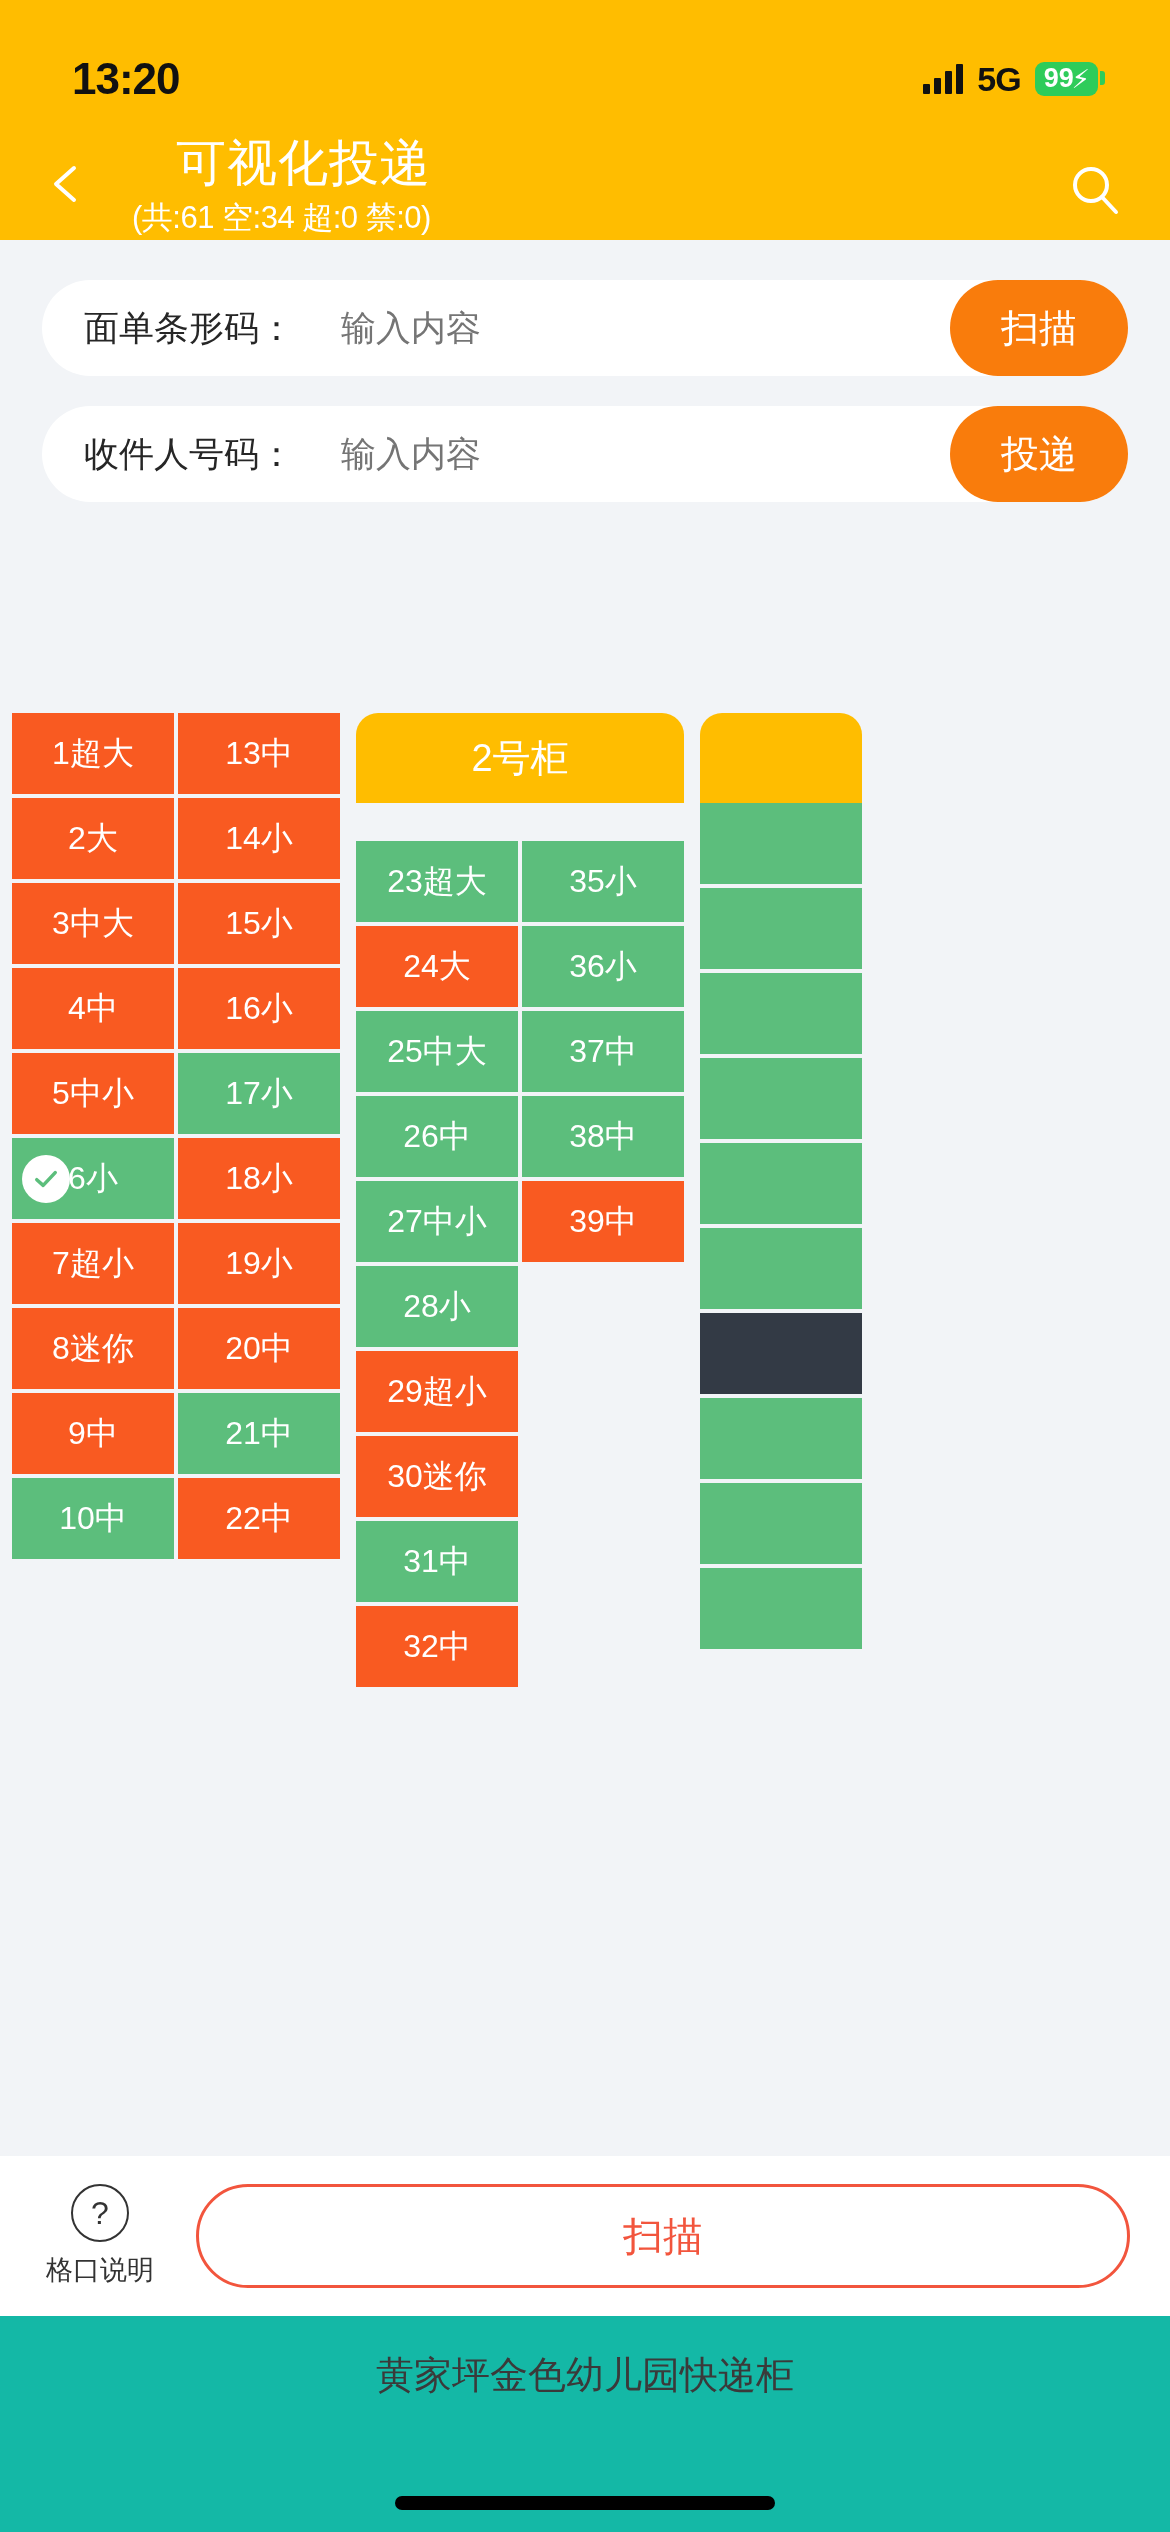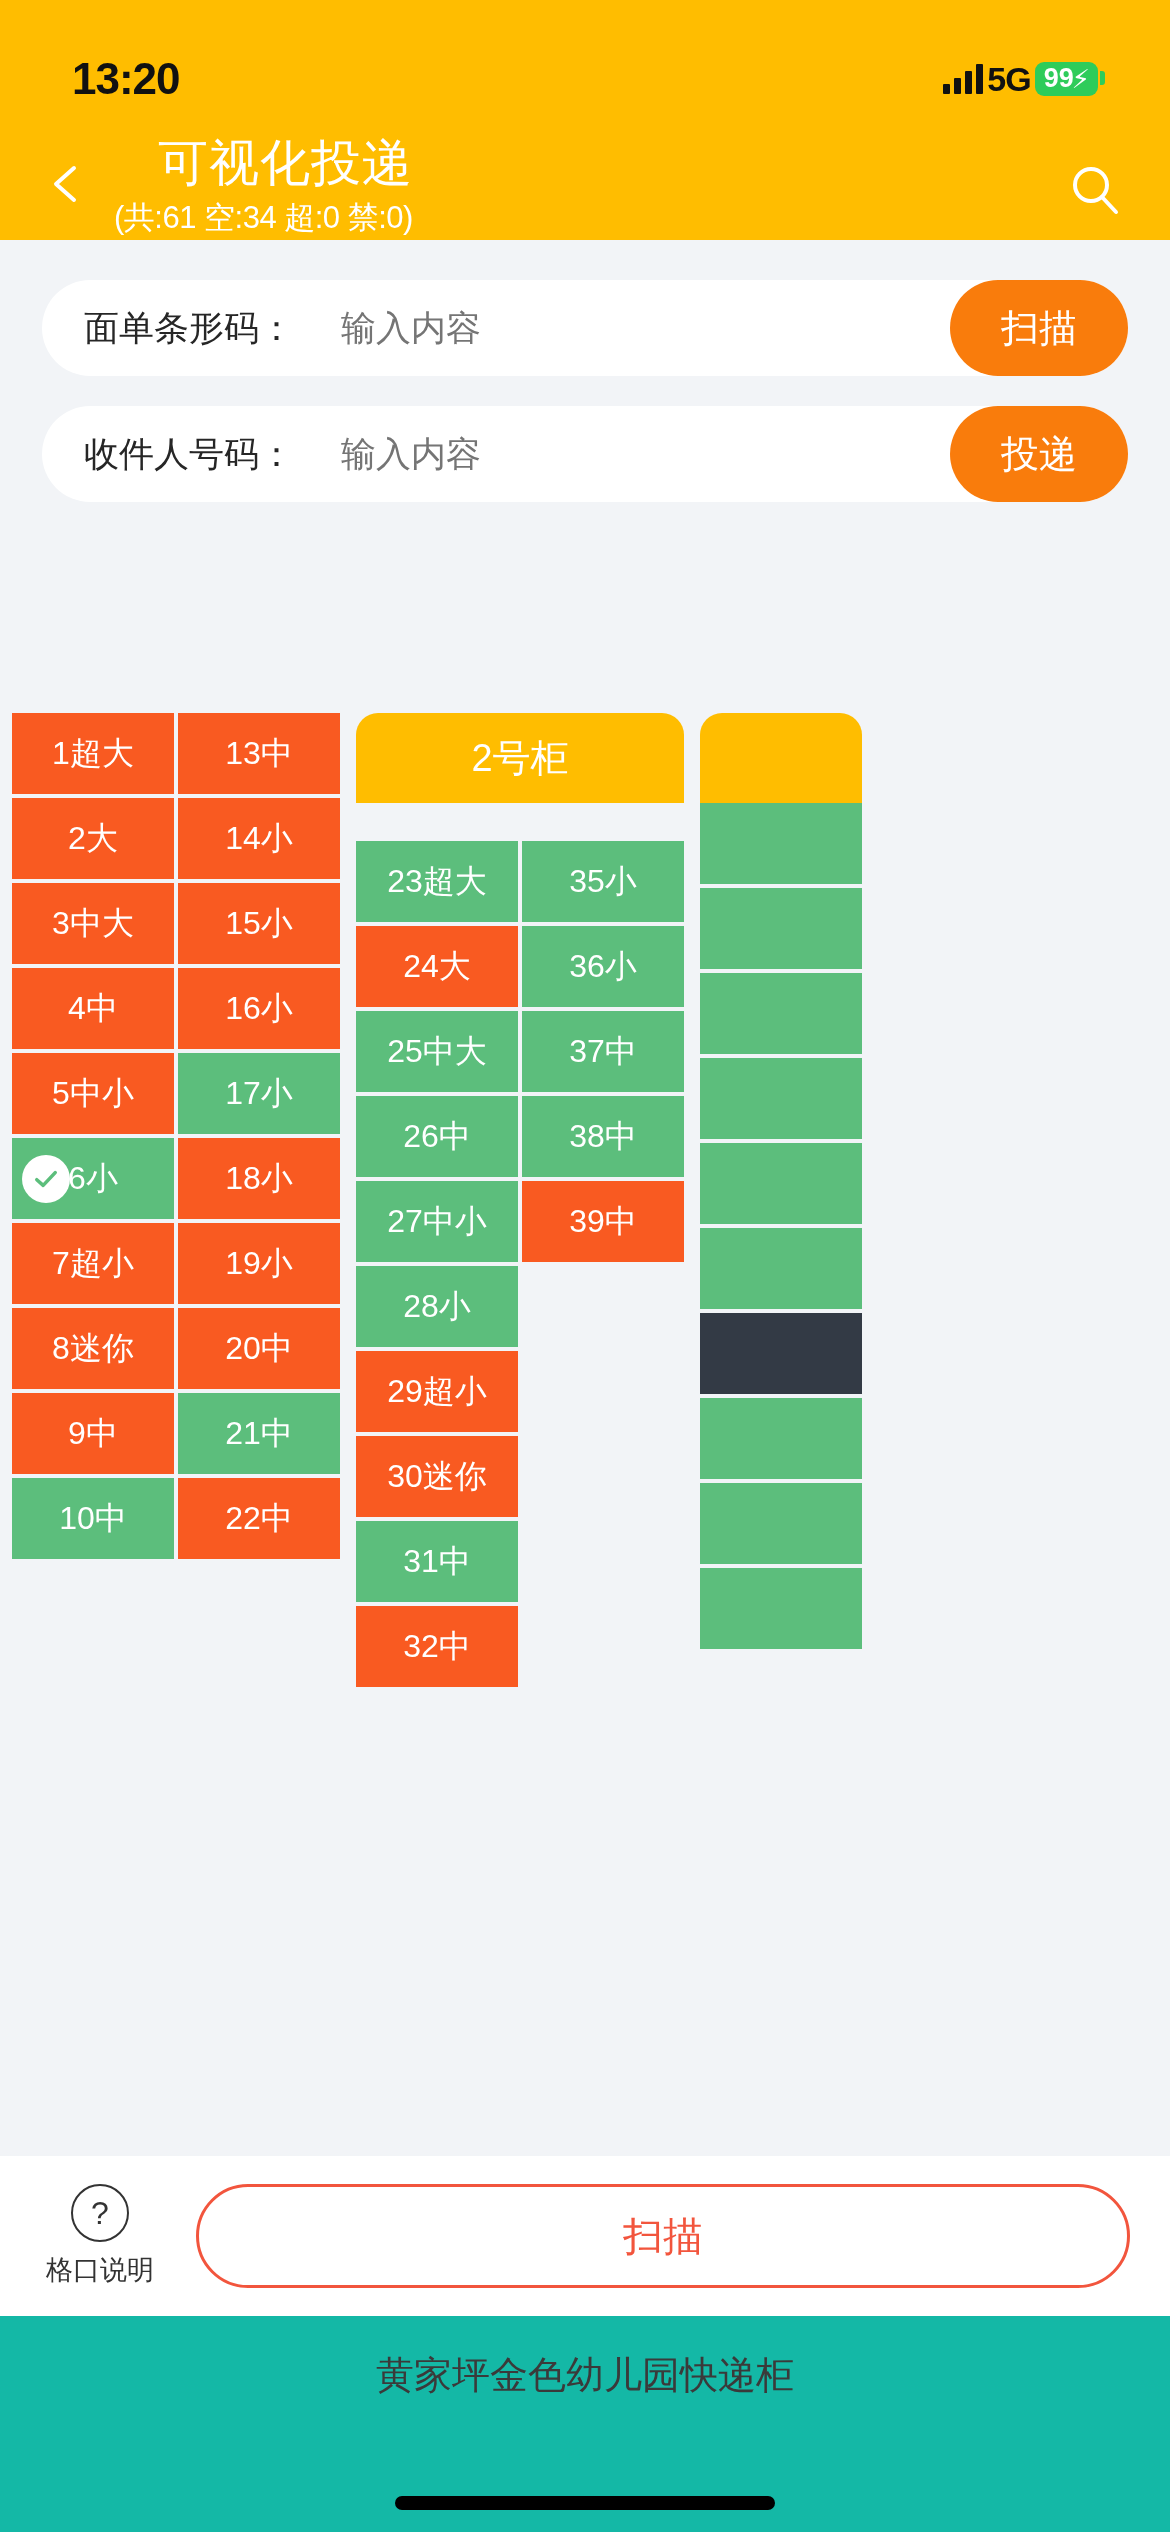--- a/index.html
+++ b/index.html
@@ -10,21 +10,21 @@
     overflow:hidden;
     position:relative;
   }
   
   .statusbar{
     height:140px;background:#FFBD00;position:relative;
     display:flex;align-items:center;justify-content:space-between;
     padding:0 72px;box-sizing:border-box;
   }
   .sb-time{font-size:44px;font-weight:700;color:#111;letter-spacing:-1px;margin-top:18px;text-align:right;}
-  .sb-right{display:flex;align-items:center;gap:4px;margin-top:18px;}
+  .sb-right{display:flex;align-items:center;gap:14px;margin-top:18px;}
   .sig{display:flex;align-items:flex-end;gap:4px;height:30px;}
   .sig i{display:block;width:7px;background:#111;border-radius:1px;}
   .sig i:nth-child(1){height:10px;}
   .sig i:nth-child(2){height:16px;}
   .sig i:nth-child(3){height:23px;}
   .sig i:nth-child(4){height:30px;}
   .sb-net{font-size:34px;font-weight:600;color:#111;letter-spacing:-1px;}
   .batt{
     background:#2ecc5a;color:#fff;border-radius:9px;
     font-size:27px;font-weight:700;padding:3px 8px 4px 9px;
@@ -36,21 +36,21 @@
     background:#2ecc5a;border-radius:0 3px 3px 0;
   }
   
   .navbar{
     background:#FFBD00;height:100px;display:flex;align-items:center;
     padding:0 44px 12px 44px;box-sizing:border-box;position:relative;
   }
   .back-icon{width:46px;height:46px;flex:0 0 auto;}
   .nav-title-wrap{display:flex;align-items:flex-end;margin-left:22px;flex-direction:column;}
   .nav-title{font-size:50px;color:#fff;font-weight:500;letter-spacing:1px;}
-  .nav-sub{font-size:31px;color:#fff;margin-left:2px;letter-spacing:-0.5px;}
+  .nav-sub{font-size:31px;color:#fff;margin-left:20px;letter-spacing:-0.5px;}
   .search-icon{position:absolute;right:48px;top:50%;transform:translateY(-50%);width:54px;height:54px;}
   
   .form-area{padding:40px 42px 0 42px;}
   .field{
     background:#fff;border-radius:48px;height:96px;
     display:flex;align-items:center;position:relative;
     margin-bottom:30px;
     gap:9px;
   }
   .field-label{font-size:35px;color:#262626;margin-left:42px;white-space:nowrap;}

